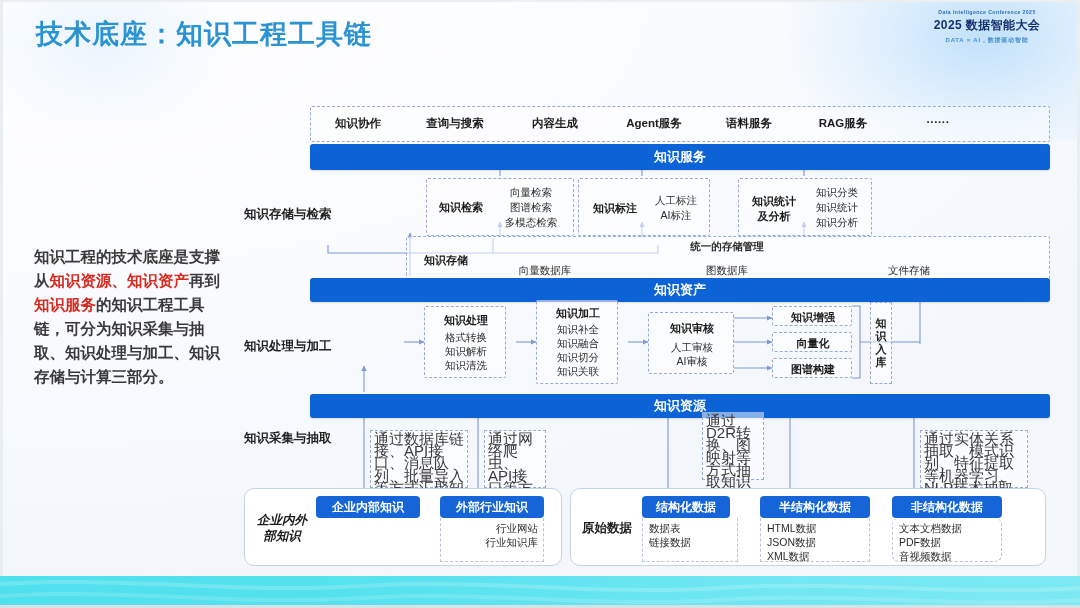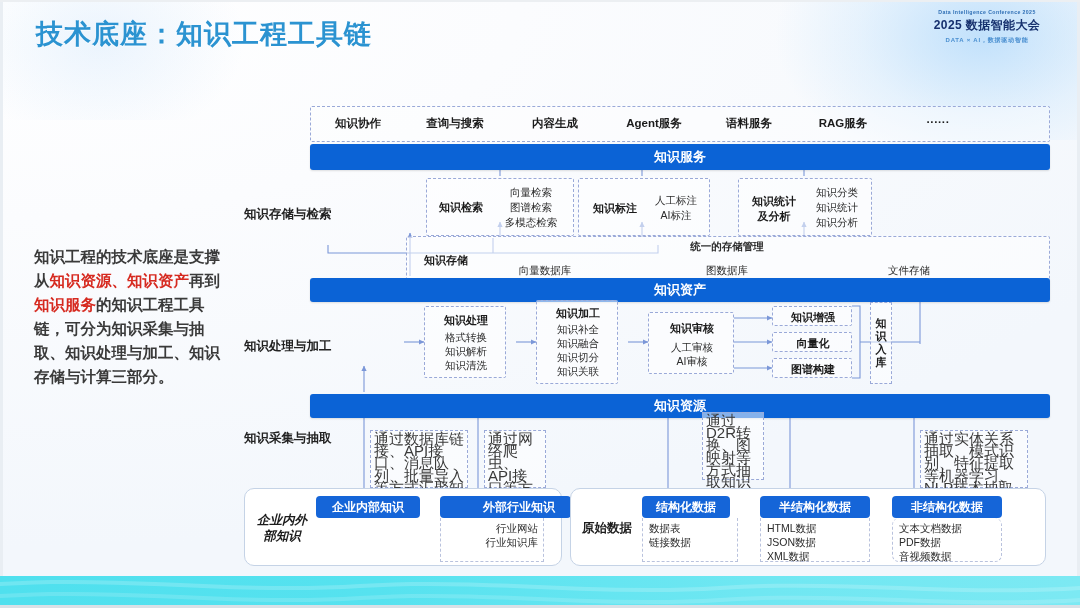--- a/index.html
+++ b/index.html
@@ -284,21 +284,21 @@
     <div class="note" style="left:682px;top:330px;width:108px;height:58px;">通过实体关系抽取、模式识别、特征提取等机器学习、NLP技术抽取知识</div>
 
     <div class="srcpanel" style="left:6px;top:388px;width:318px;height:78px;"></div>
     <div class="srclabel" style="left:12px;top:412px;width:64px;font-style:italic;">
       <div>企业内外</div>
       <div>部知识</div>
     </div>
 
     <div class="srchead" style="left:78px;top:396px;width:104px;height:22px;">企业内部知识</div>
 
-    <div class="srchead" style="left:202px;top:396px;width:104px;height:22px;padding-left:27px;">外部行业知识</div>
+    <div class="srchead" style="left:202px;top:396px;width:104px;height:22px;">外部行业知识</div>
     <div class="srcbody" style="left:202px;top:418px;width:104px;height:44px;text-align:right;">
       <div>行业网站</div>
       <div>行业知识库</div>
     </div>
 
     <div class="srcpanel" style="left:332px;top:388px;width:476px;height:78px;"></div>
     <div class="srclabel" style="left:336px;top:420px;width:66px;">原始数据</div>
 
     <div class="srchead" style="left:404px;top:396px;width:88px;height:22px;">结构化数据</div>
     <div class="srcbody" style="left:404px;top:418px;width:96px;height:44px;">

